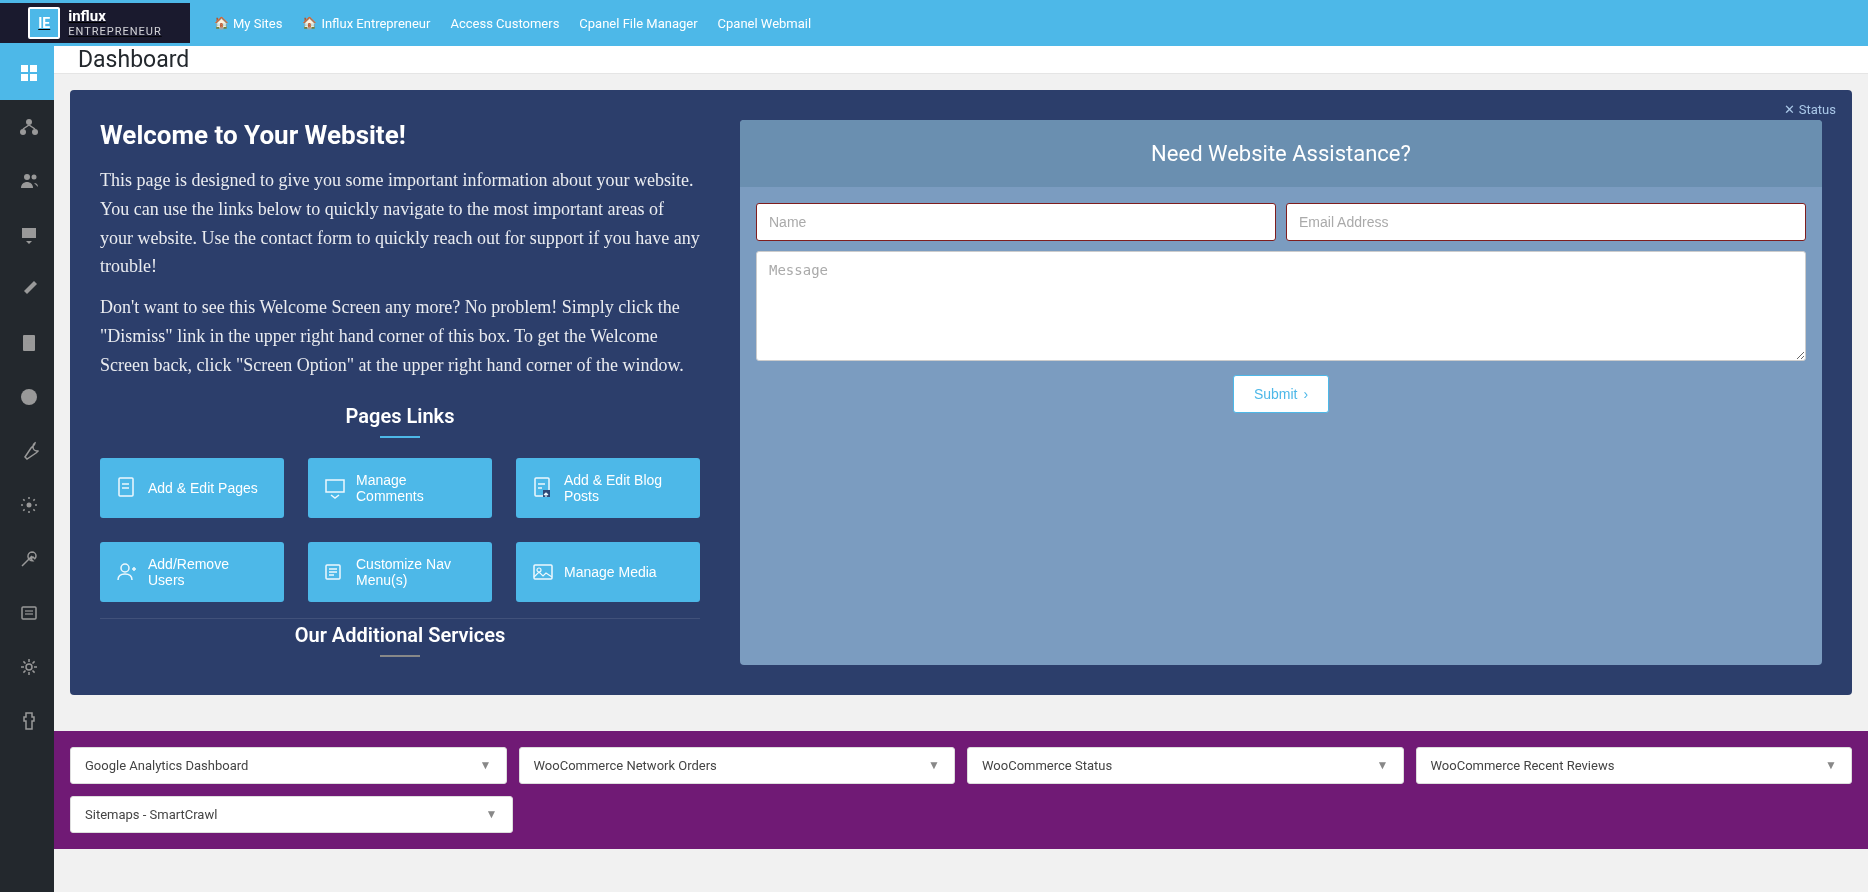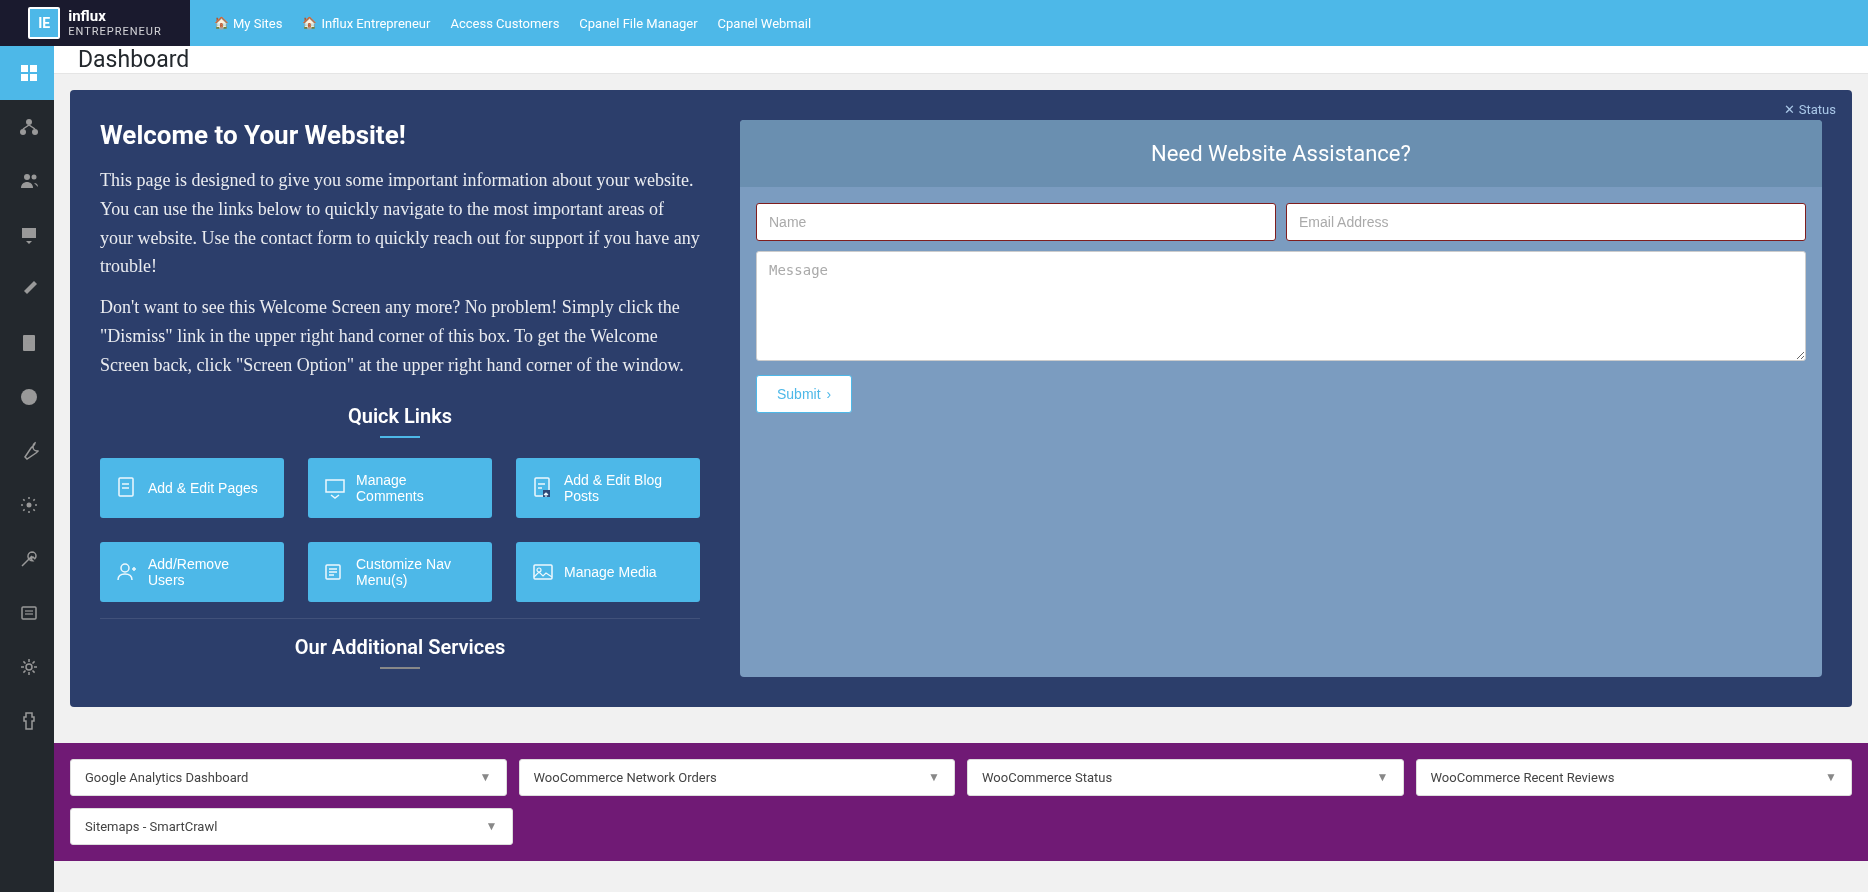--- a/index.html
+++ b/index.html
@@ -9,25 +9,26 @@
     .top-bar {
       height: 46px;
       background: #4db8e8;
       display: flex;
       align-items: center;
       padding: 0;
     }
     .top-bar-logo {
       width: 190px;
       background: #1a1a2e;
-      height: 46px;
+      height: 40px;
       display: flex;
       align-items: center;
       justify-content: center;
       flex-shrink: 0;
+      text-decoration: underline;
     }
     .logo-box {
       background: #4db8e8;
       color: white;
       font-weight: bold;
       font-size: 14px;
       width: 32px;
       height: 32px;
       display: flex;
       align-items: center;
@@ -242,39 +243,39 @@
       font-size: 14px;
       background: white;
       color: #555;
       resize: vertical;
       min-height: 110px;
       margin-bottom: 10px;
     }
     .form-textarea::placeholder { color: #aaa; }
     .form-footer {
       display: flex;
-      justify-content: flex-start;
+      justify-content: center;
     }
     .submit-btn {
       background: white;
       color: #4db8e8;
       border: 1px solid #4db8e8;
       border-radius: 3px;
       padding: 10px 20px;
       font-size: 14px;
       cursor: pointer;
       display: flex;
       align-items: center;
       gap: 6px;
     }
 
     
     .additional-services {
       text-align: center;
-      padding: 16px 0 8px;
+      padding: 4px 0 8px;
       border-top: 1px solid rgba(255,255,255,0.1);
       margin-top: 16px;
     }
     .additional-services-title {
       font-size: 20px;
       font-weight: 600;
       color: white;
     }
     .additional-services-divider {
       width: 40px;
@@ -457,21 +458,21 @@
         </a>
 
         <div class="welcome-inner">
 
           <div class="welcome-left">
             <h2 class="welcome-heading">Welcome to Your Website!</h2>
             <p class="welcome-text">This page is designed to give you some important information about your website. You can use the links below to quickly navigate to the most important areas of your website. Use the contact form to quickly reach out for support if you have any trouble!</p>
             <p class="welcome-text">Don't want to see this Welcome Screen any more? No problem! Simply click the "Dismiss" link in the upper right hand corner of this box. To get the Welcome Screen back, click "Screen Option" at the upper right hand corner of the window.</p>
 
             <div class="quick-links-section">
-              <div class="quick-links-title">Quick Links</div>
+              <div class="quick-links-title">Pages Links</div>
               <div class="quick-links-divider"></div>
               <div class="quick-links-grid">
 
                 <button class="quick-link-btn">
                   <span class="quick-link-icon">
                     <svg width="22" height="22" viewBox="0 0 22 22" fill="white">
                         <rect x="3" y="1" width="14" height="18" rx="1" fill="none" stroke="white" stroke-width="1.5"></rect>
                         <line x1="6" y1="7" x2="13" y2="7" stroke="white" stroke-width="1.5"></line>
                         <line x1="6" y1="11" x2="13" y2="11" stroke="white" stroke-width="1.5"></line>
                       </svg>

